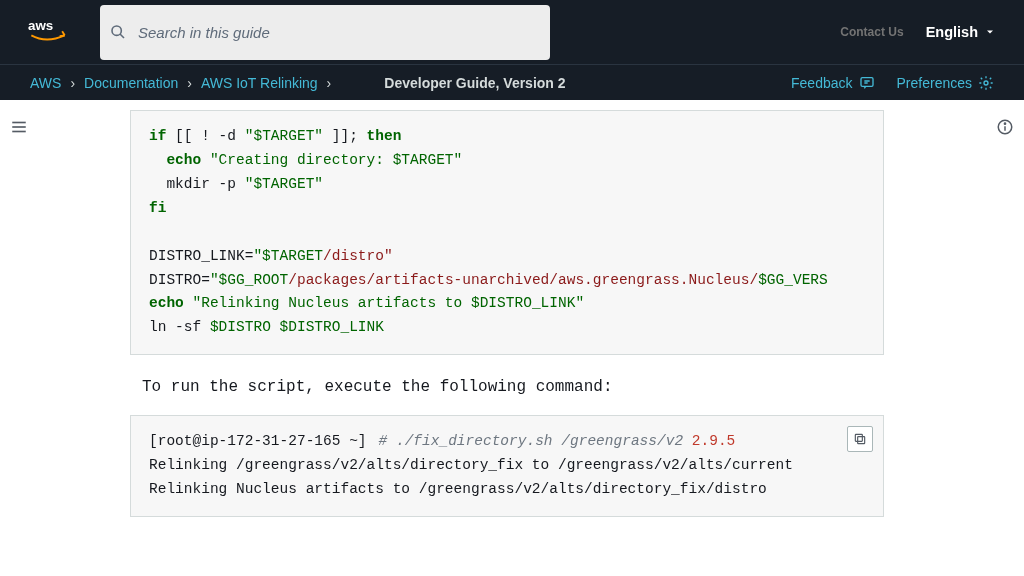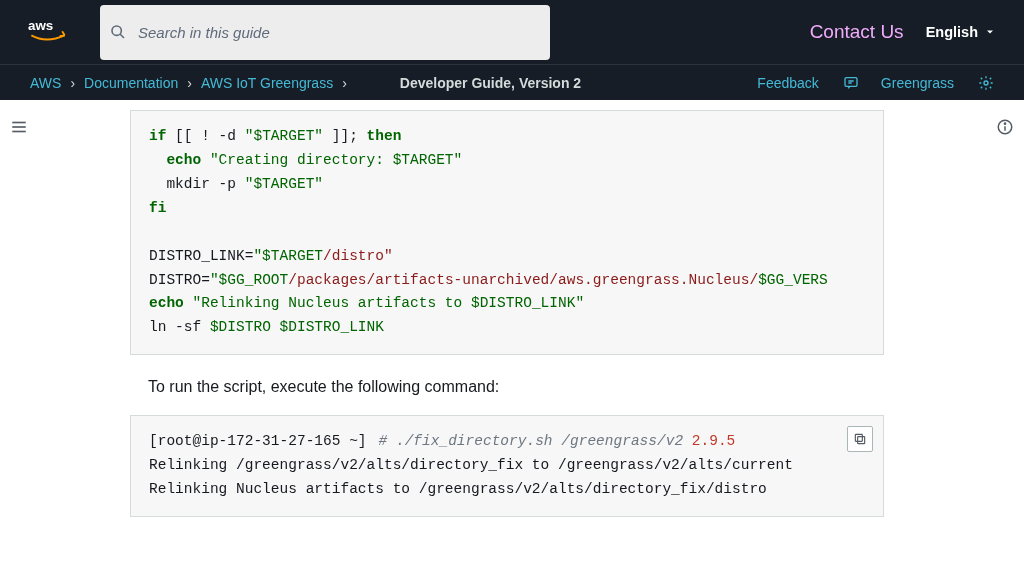--- a/index.html
+++ b/index.html
@@ -16,49 +16,49 @@
   body{margin:0;font-family:"Amazon Ember","Helvetica Neue",Arial,sans-serif;color:var(--text);background:#fff;}
 
   
   .topnav{background:var(--bg-dark);height:64px;display:flex;align-items:center;padding:0 28px;gap:22px;}
   .logo{width:50px;color:#fff;}
   .search-wrap{flex:0 0 450px;position:relative;}
   .search-input{width:100%;height:55px;border:none;border-radius:4px;background:var(--search-bg);padding:0 12px 0 38px;font-size:15px;color:#5f6b7a;}
   .search-input::placeholder{color:#5f6b7a;font-style:italic;}
   .search-icon{position:absolute;left:10px;top:50%;transform:translateY(-50%);color:#5f6b7a;}
   .topnav-spacer{flex:1;}
-  .nav-link{color:#f0abfc;font-size:19px;font-weight:400;cursor:pointer;}
+  .nav-link{color:#737373;font-size:12px;font-weight:700;cursor:pointer;}
   .lang-select{display:flex;align-items:center;gap:6px;color:#fff;font-size:14.5px;font-weight:600;cursor:pointer;}
   .create-btn{background:var(--orange);color:#16191f;border:none;border-radius:22px;padding:10px 20px;font-size:14px;font-weight:700;cursor:pointer;}
 
   
   .crumbbar{background:var(--bg-dark);border-top:1px solid #2a3440;height:36px;display:flex;align-items:center;padding:0 30px;font-size:14px;color:#d5dbdb;}
   .crumb{color:var(--teal-link);cursor:pointer;}
   .crumb-sep{margin:0 9px;color:#d5dbdb;}
   .crumb-current{color:#d5dbdb;font-weight:600;padding-left:44px;}
   .crumb-spacer{flex:1;}
-  .crumb-action{display:inline-flex;align-items:center;gap:24px;color:var(--teal-link);cursor:pointer;margin-left:22px;font-size:14px;}
+  .crumb-action{display:inline-flex;align-items:center;gap:6px;color:var(--teal-link);cursor:pointer;margin-left:22px;font-size:14px;}
 
   
   .viewport{position:absolute;top:100px;bottom:0;left:0;right:0;}
   .sidebar-toggle{position:absolute;left:10px;top:18px;cursor:pointer;color:#545b64;}
   .info-toggle{position:absolute;right:10px;top:18px;cursor:pointer;color:#545b64;}
   .content{margin:0 40px 0 40px;padding-top:0;height:100%;overflow:hidden;}
   .scroll-inner{margin-left:90px;margin-right:100px;}
 
   pre.codeblock{background:var(--code-bg);border:1px solid var(--code-border);padding:14px 18px;font-family:Consolas,Monaco,"Courier New",monospace;font-size:14.5px;line-height:1.65;white-space:pre;overflow:hidden;position:relative;margin:10px 0 20px 0;}
   .codeblock .kw{color:#006400;font-weight:600;text-align:right;}
   .codeblock .str{color:#8b1a1a;}
   .codeblock .var{color:#006400;}
   .codeblock .plain{color:#16191f;}
   .codeblock .cmd{color:#6e7781;font-style:italic;margin-left:12px;}
   .codeblock .repl{color:#c0392b;}
   .copy-btn{position:absolute;top:10px;right:10px;width:26px;height:26px;border:1px solid #aab7b8;background:#fff;border-radius:2px;display:flex;align-items:center;justify-content:center;cursor:pointer;color:#545b64;}
 
-  p.body-text{font-size:16px;line-height:1.5;margin:16px 18px;}
+  p.body-text{font-size:16px;line-height:1.5;margin:16px 12px;font-family:Liberation Mono, monospace;}
   h2.err-heading{font-size:25px;font-weight:700;line-height:1.25;margin:28px 0 0 0;word-break:break-word;}
 
   svg{display:block;}
 </style>
 </head>
 <body>
 
 <div class="topnav">
   <div class="logo">
     <svg viewBox="0 0 60 36" width="50" height="30">
@@ -86,36 +86,36 @@
         </svg>
     </span>
   </div>
 </div>
 
 <div class="crumbbar">
   <span class="crumb">AWS</span>
   <span class="crumb-sep">›</span>
   <span class="crumb">Documentation</span>
   <span class="crumb-sep">›</span>
-  <span class="crumb">AWS IoT Greengrass</span>
+  <span class="crumb">AWS IoT Relinking</span>
   <span class="crumb-sep">›</span>
   <span class="crumb-current">Developer Guide, Version 2</span>
   <div class="crumb-spacer"></div>
   <span class="crumb-action">
     <span>Feedback</span>
     <span>
       <svg width="16" height="16" viewBox="0 0 24 24" fill="none" stroke="currentColor" stroke-width="2">
           <rect x="3" y="4" width="18" height="13" rx="2"></rect>
           <path d="M8 20l2-3"></path>
           <path d="M8 9h8M8 12h5"></path>
         </svg>
     </span>
   </span>
   <span class="crumb-action">
-    <span>Greengrass</span>
+    <span>Preferences</span>
     <span>
       <svg width="16" height="16" viewBox="0 0 24 24" fill="none" stroke="currentColor" stroke-width="2">
           <circle cx="12" cy="12" r="3"></circle>
           <path d="M12 2v3M12 19v3M4.2 4.2l2.1 2.1M17.7 17.7l2.1 2.1M2 12h3M19 12h3M4.2 19.8l2.1-2.1M17.7 6.3l2.1-2.1"></path>
         </svg>
     </span>
   </span>
 </div>
 
 <div class="viewport">

